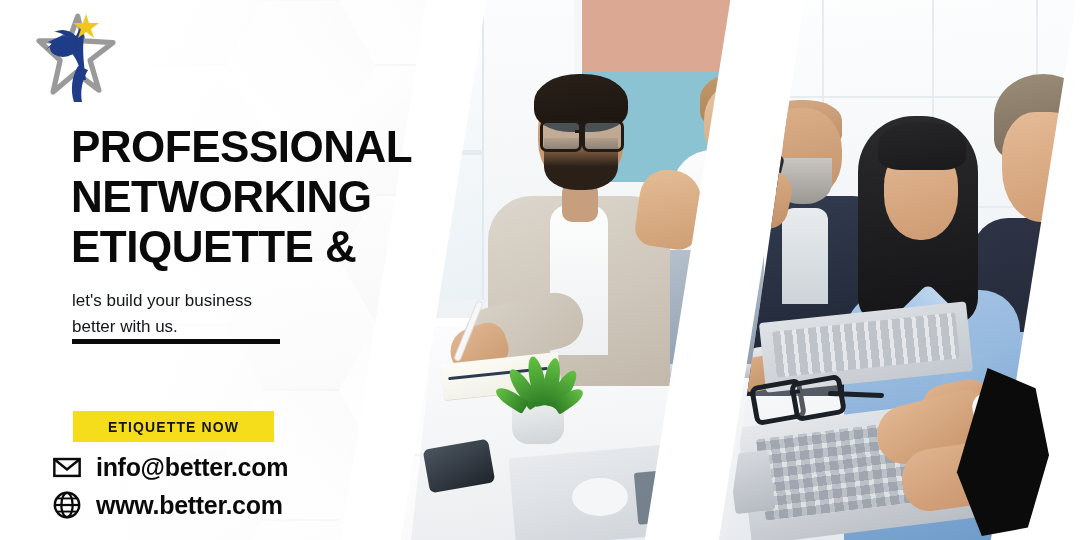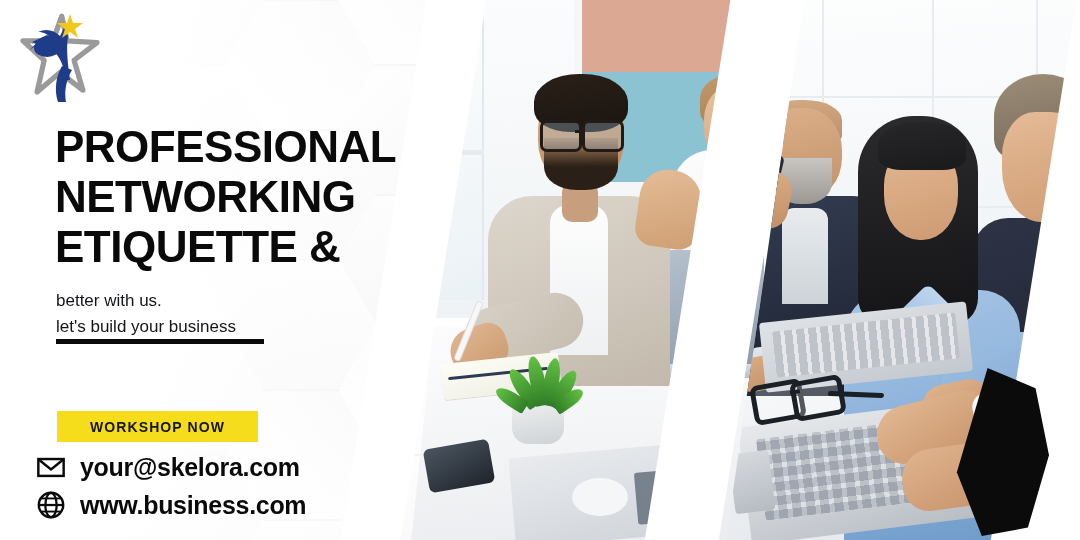--- a/index.html
+++ b/index.html
@@ -230,21 +230,21 @@
     background:repeating-linear-gradient(90deg,#bcc1c7 0 8px,#e7e9ec 8px 12px);
     border-radius:3px;transform:rotate(-6deg);opacity:.9;}
 
   
   .sep{position:absolute;top:-30px;height:620px;background:#ffffff;}
   #sep-mid{left:686px;width:74px;transform:skewX(-9deg);}
   #sep-right{left:1032px;width:120px;transform:skewX(-9deg);}
   #sep-left{left:382px;width:60px;transform:skewX(-9deg);}
 
   
-  .content{position:absolute;left:0;top:0;width:560px;height:500px;}
+  .content{position:absolute;left:16px;top:0;width:560px;height:500px;}
 
   #logo{position:absolute;left:14px;top:8px;width:104px;height:104px;}
 
   .headline{
     position:absolute;left:55px;top:122px;width:420px;
     font-size:44px;line-height:50px;font-weight:800;letter-spacing:-.5px;
     color:#0a0a0a;text-transform:uppercase;
   }
   .tagline{
     position:absolute;left:56px;top:288px;width:300px;
@@ -461,42 +461,42 @@
       <path d="M56 6 L59 15 L69 15 L61 21 L64 30 L56 24 L48 30 L51 21 L43 15 L53 15 Z" fill="#F2C71C"></path>
     </svg>
 
     <div class="headline">
       <div>PROFESSIONAL</div>
       <div>NETWORKING</div>
       <div>ETIQUETTE &amp;</div>
     </div>
 
     <div class="tagline">
+      <div>let's build your business</div>
       <div>better with us.</div>
-      <div>let's build your business</div>
     </div>
 
     <div class="rule"></div>
 
 
-    <button class="register">WORKSHOP NOW</button>
+    <button class="register">ETIQUETTE NOW</button>
 
     <div class="contact" id="contact-email">
       <svg class="ico" viewBox="0 0 32 32">
         <rect x="2.5" y="7.5" width="27" height="18" fill="none" stroke="#0a0a0a" stroke-width="2.6"></rect>
         <path d="M3.5 8.5 L16 18.5 L28.5 8.5" fill="none" stroke="#0a0a0a" stroke-width="2.6"></path>
       </svg>
-      <span class="txt">your@skelora.com</span>
+      <span class="txt">info@better.com</span>
     </div>
 
     <div class="contact" id="contact-web">
       <svg class="ico" viewBox="0 0 32 32">
         <circle cx="16" cy="16" r="13" fill="none" stroke="#0a0a0a" stroke-width="2.6"></circle>
         <ellipse cx="16" cy="16" rx="6" ry="13" fill="none" stroke="#0a0a0a" stroke-width="2.4"></ellipse>
         <line x1="3" y1="16" x2="29" y2="16" stroke="#0a0a0a" stroke-width="2.4"></line>
         <line x1="5.5" y1="9" x2="26.5" y2="9" stroke="#0a0a0a" stroke-width="2"></line>
         <line x1="5.5" y1="23" x2="26.5" y2="23" stroke="#0a0a0a" stroke-width="2"></line>
       </svg>
-      <span class="txt">www.business.com</span>
+      <span class="txt">www.better.com</span>
     </div>
 
   </div>
 </div>
 
 </body></html>

